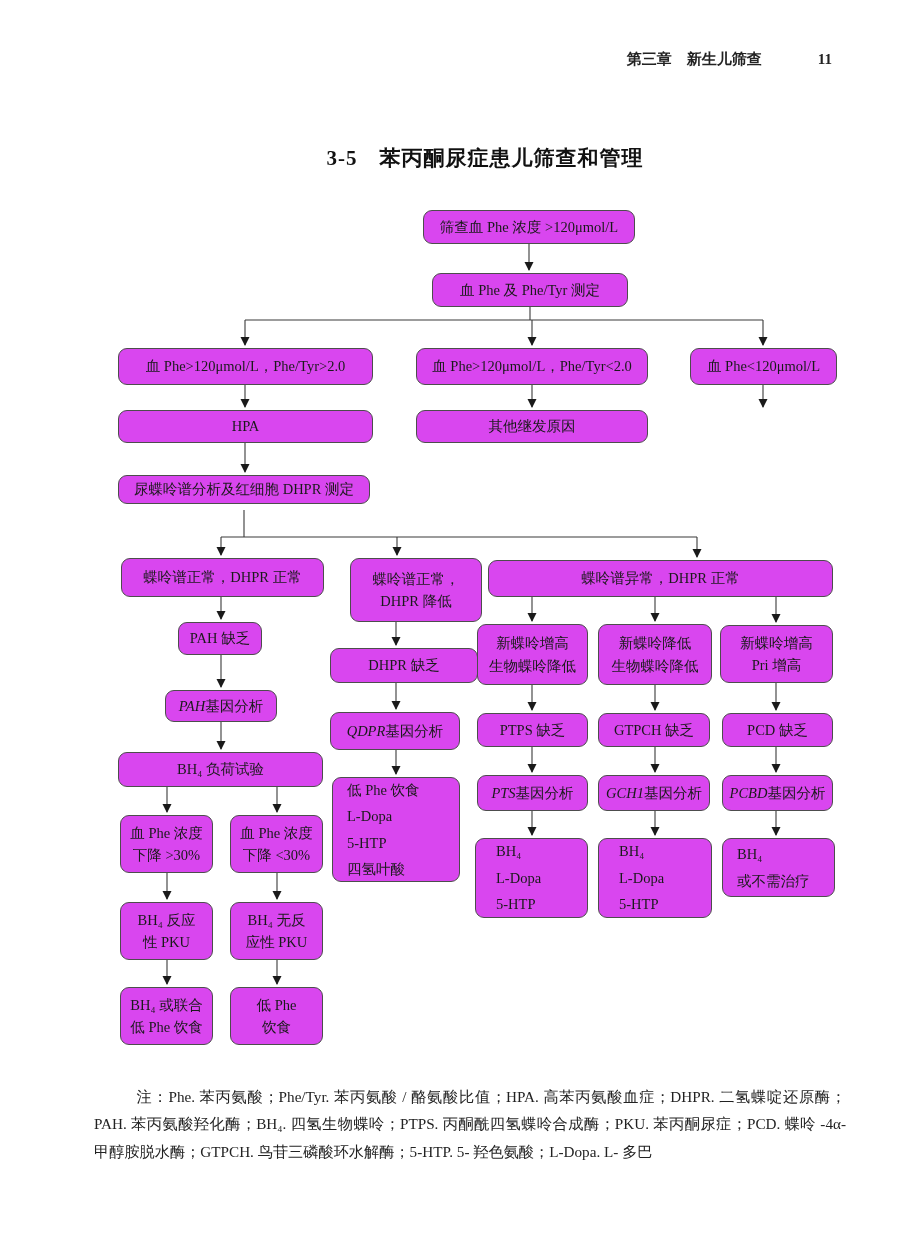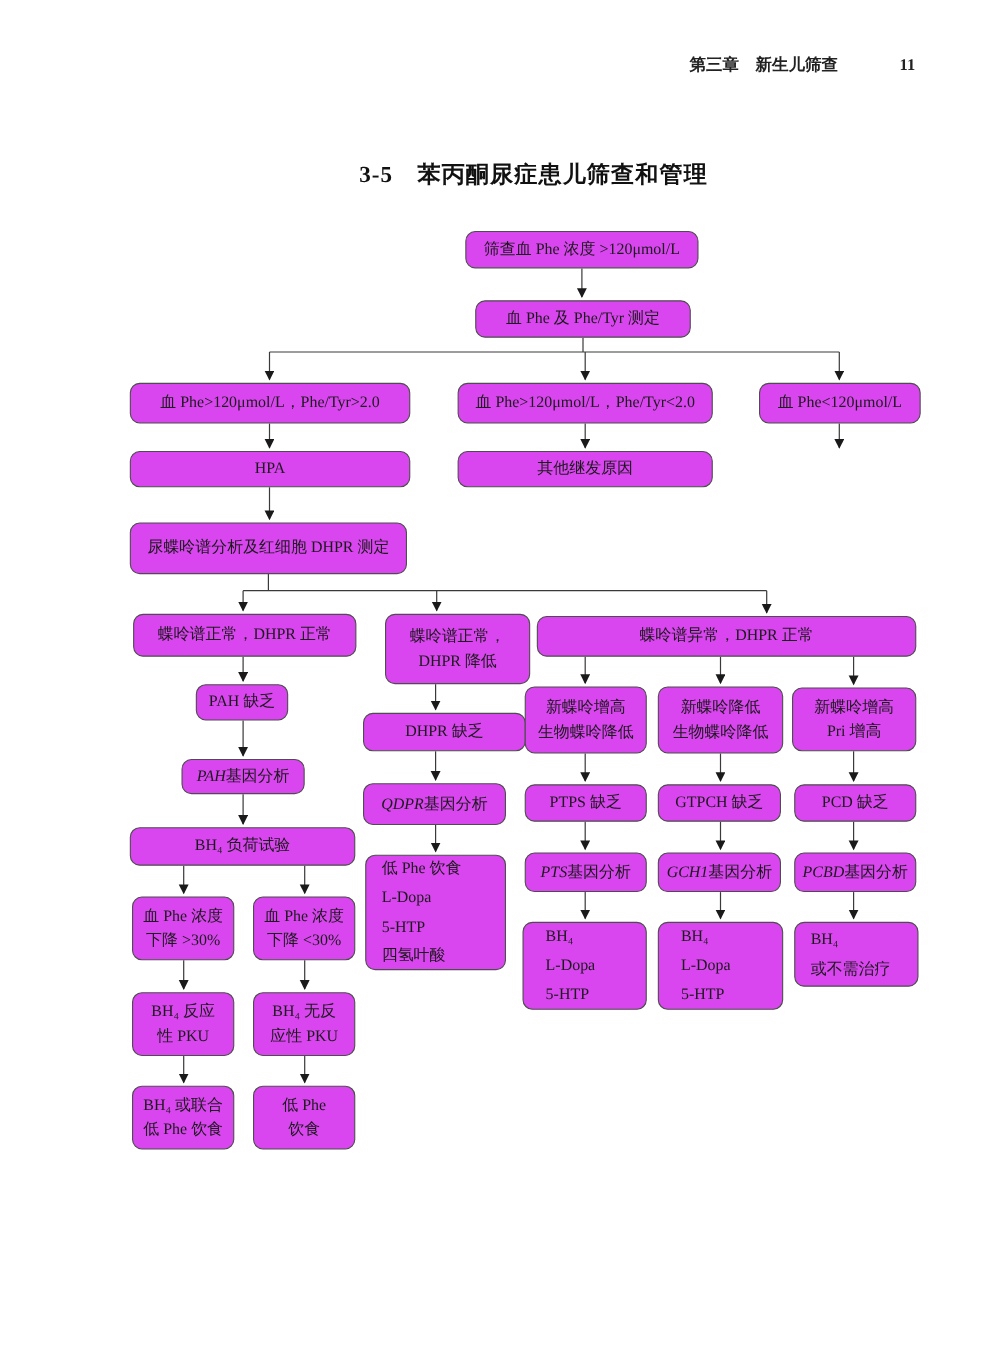--- a/index.html
+++ b/index.html
@@ -98,21 +98,21 @@
   <div class="node" style="left:423px;top:210px;width:212px;height:34px;">筛查血 Phe 浓度 &gt;120μmol/L</div>
   <div class="node" style="left:432px;top:273px;width:196px;height:34px;">血 Phe 及 Phe/Tyr 测定</div>
 
   <div class="node" style="left:118px;top:348px;width:255px;height:37px;">血 Phe&gt;120μmol/L，Phe/Tyr&gt;2.0</div>
   <div class="node" style="left:416px;top:348px;width:232px;height:37px;">血 Phe&gt;120μmol/L，Phe/Tyr&lt;2.0</div>
   <div class="node" style="left:690px;top:348px;width:147px;height:37px;">血 Phe&lt;120μmol/L</div>
 
   <div class="node" style="left:118px;top:410px;width:255px;height:33px;">HPA</div>
   <div class="node" style="left:416px;top:410px;width:232px;height:33px;">其他继发原因</div>
 
-  <div class="node" style="left:118px;top:475px;width:252px;height:47px;">尿蝶呤谱分析及红细胞 DHPR 测定</div>
+  <div class="node" style="left:118px;top:475px;width:252px;height:29px;">尿蝶呤谱分析及红细胞 DHPR 测定</div>
 
   <div class="node" style="left:121px;top:558px;width:203px;height:39px;">蝶呤谱正常，DHPR 正常</div>
   <div class="node" style="left:350px;top:558px;width:132px;height:64px;">蝶呤谱正常，
 DHPR 降低</div>
   <div class="node" style="left:488px;top:560px;width:345px;height:37px;">蝶呤谱异常，DHPR 正常</div>
 
   <div class="node" style="left:178px;top:622px;width:84px;height:33px;">PAH 缺乏</div>
   <div class="node" style="left:165px;top:690px;width:112px;height:32px;white-space:normal;">
     <i>PAH</i>
       <span> 基因分析</span>
@@ -167,14 +167,15 @@
 
   <div class="node left" style="left:475px;top:838px;width:113px;height:80px;">BH₄
 L-Dopa
 5-HTP</div>
   <div class="node left" style="left:598px;top:838px;width:114px;height:80px;">BH₄
 L-Dopa
 5-HTP</div>
   <div class="node left" style="left:722px;top:838px;width:113px;height:59px;padding-left:14px;">BH₄
 或不需治疗</div>
 
+  <div class="note">注：Phe. 苯丙氨酸；Phe/Tyr. 苯丙氨酸 / 酪氨酸比值；HPA. 高苯丙氨酸血症；DHPR. 二氢蝶啶还原酶；PAH. 苯丙氨酸羟化酶；BH₄. 四氢生物蝶呤；PTPS. 丙酮酰四氢蝶呤合成酶；PKU. 苯丙酮尿症；PCD. 蝶呤 -4α- 甲醇胺脱水酶；GTPCH. 鸟苷三磷酸环水解酶；5-HTP. 5- 羟色氨酸；L-Dopa. L- 多巴</div>
 
 </div>
 
 </body></html>

